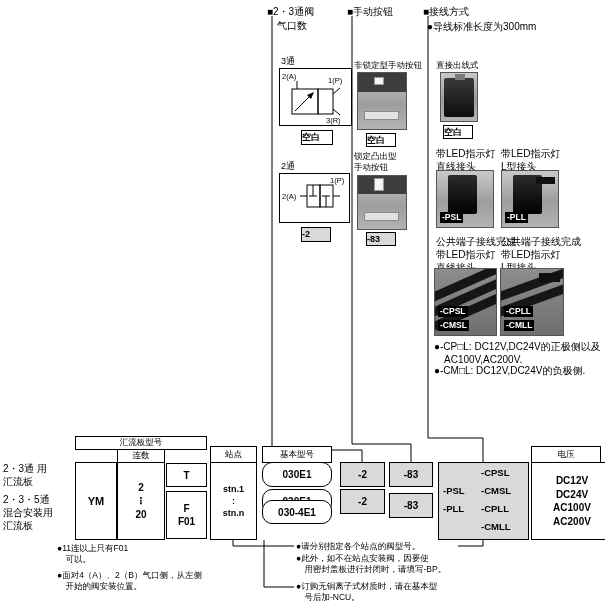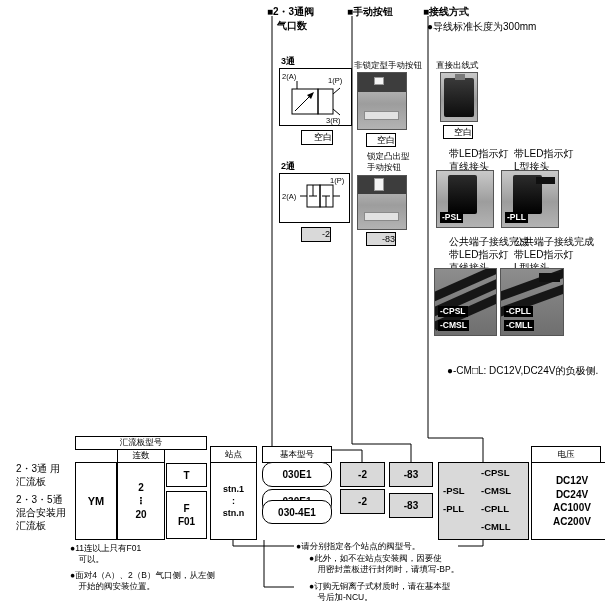--- a/index.html
+++ b/index.html
@@ -5,26 +5,26 @@
   * { margin:0; padding:0; box-sizing:border-box; }
   html,body { background:#fff; }
   body { font-family:"Liberation Sans","DejaVu Sans",sans-serif; color:#000; }
   #canvas { position:relative; width:605px; height:613px; background:#fff; overflow:hidden; }
   .abs { position:absolute; }
   .t8  { font-size:10px;  line-height:1.28; }
   .t85 { font-size:8.5px; line-height:1.3; }
   .t9  { font-size:9px;  line-height:1.25; }
   .t95 { font-size:9.5px;border-radius:10px; }
   .t10 { font-size:10px; }
-  .bold { font-weight:bold; }
-  .pre { white-space:pre-line;padding-left:13px; }
+  .bold { font-weight:normal; }
+  .pre { white-space:pre-line; }
   .connector { position:absolute; left:0; top:0; pointer-events:none; }
   .diagram { position:absolute; border:1px solid #000; background:#fff; }
-  .code-box { position:absolute; border:1px solid #000; background:#fff; text-align:right;
-              font-size:9px; font-weight:normal; line-height:13px; }
+  .code-box { position:absolute; border:1px solid #000; background:#fff; text-align:left;
+              font-size:9px; font-weight:bold; line-height:13px; }
   .code-gray { background:#d9d9d9; }
   .hcell { position:absolute; border:1px solid #000; background:#fff; display:flex;
            align-items:center; justify-content:center; font-size:8.5px; }
   .cell { position:absolute; border:1px solid #000; background:#fff; display:flex;
           align-items:center; justify-content:center; font-weight:bold; font-size:10px; }
   .gray { background:#d9d9d9; }
   .panel { position:absolute; border:1px solid #000; background:#d9d9d9; }
   .stack { display:flex; flex-direction:column; align-items:center; line-height:1.35; font-weight:bold; }
   .wcode { position:absolute; font-weight:bold; font-size:9.5px; }
   .photo { position:absolute; border:1px solid #555; overflow:hidden;
@@ -153,20 +153,22 @@
 带LED指示灯
 L型接头</div>
   <div class="photo photo-dark" style="left:500px;top:268px;width:64px;height:68px">
     <div class="ph-bar" style="left:-8px;top:12px;transform:rotate(-20deg)"></div>
     <div class="ph-bar" style="left:-6px;top:27px;transform:rotate(-20deg)"></div>
     <div class="ph-arm" style="top:6%"></div>
     <div class="tag" style="left:3px;bottom:18px">-CPLL</div>
     <div class="tag" style="left:3px;bottom:4px">-CMLL</div>
   </div>
 
+  <div class="abs t8 pre" style="left:434px;top:341px;width:168px">●-CP□L: DC12V,DC24V的正极侧以及
+　AC100V,AC200V.</div>
   <div class="abs t8 pre" style="left:434px;top:365px;width:168px">●-CM□L: DC12V,DC24V的负极侧.</div>
 
   <div class="hcell" style="left:75px;top:436px;width:132px;height:14px">汇流板型号</div>
   <div class="hcell" style="left:117px;top:449px;width:48px;height:14px">连数</div>
   <div class="hcell" style="left:210px;top:446px;width:47px;height:17px">站点</div>
   <div class="hcell" style="left:262px;top:446px;width:70px;height:17px">基本型号</div>
   <div class="hcell" style="left:531px;top:446px;width:70px;height:17px">电压</div>
 
   <div class="abs t8 pre" style="left:3px;top:463px">2・3通 用
 汇流板</div>

